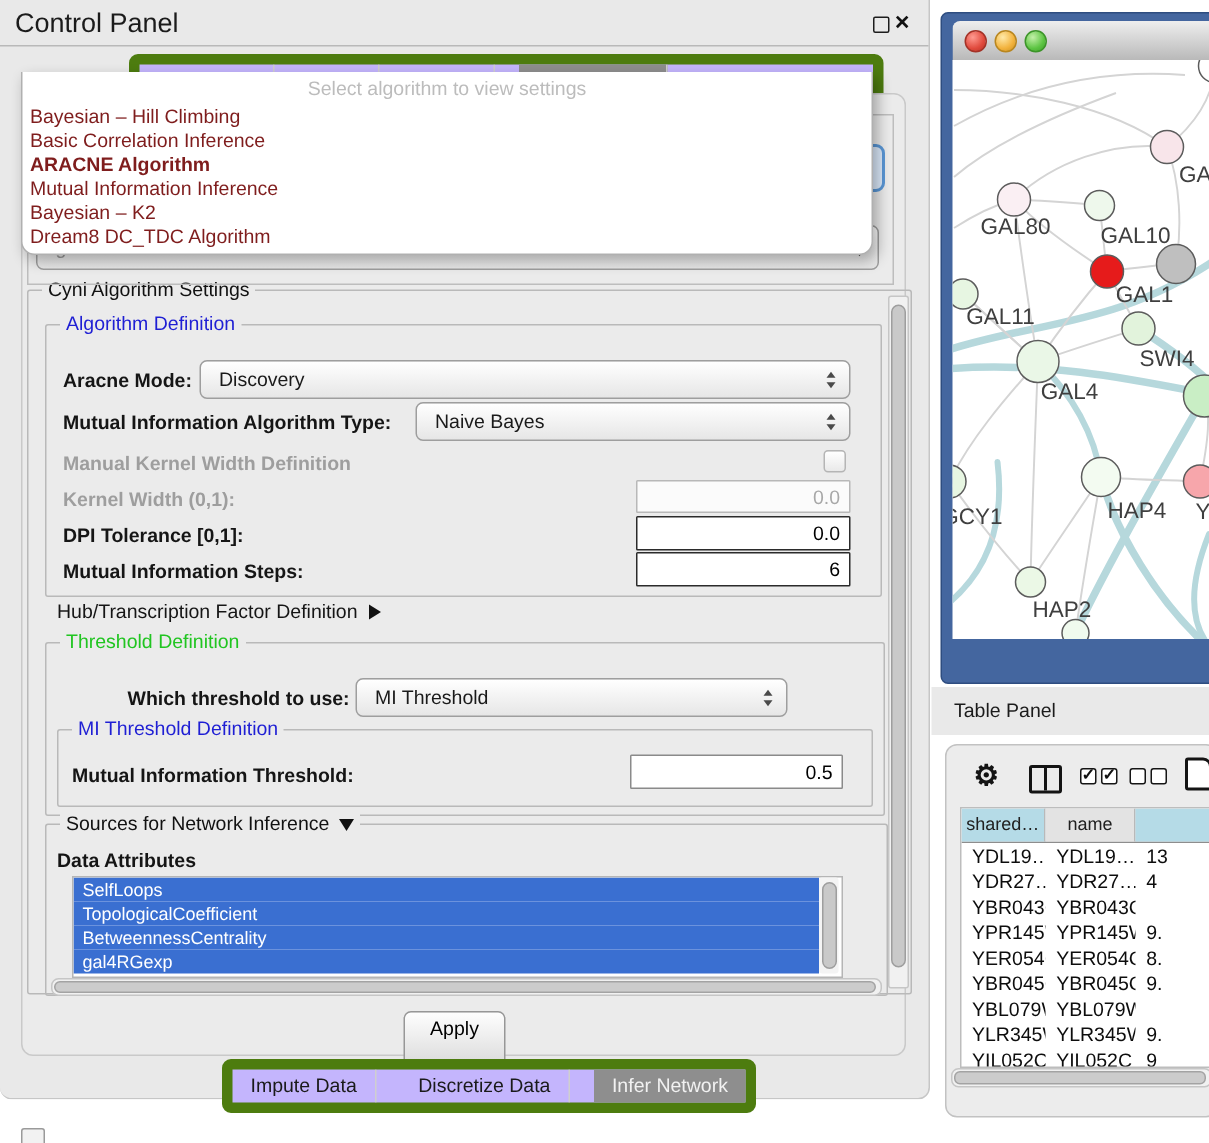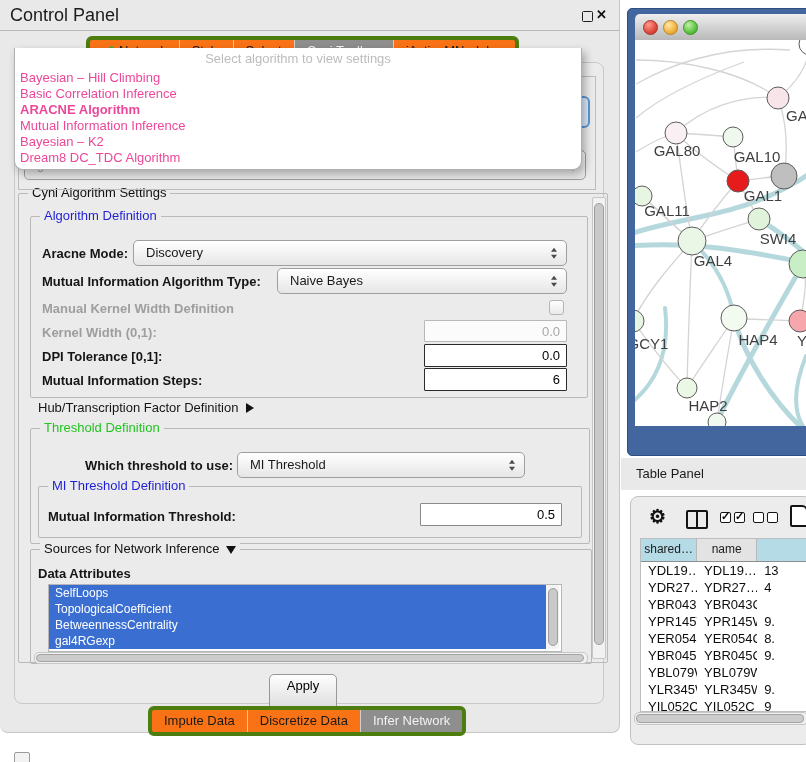--- a/index.html
+++ b/index.html
@@ -5,21 +5,21 @@
   html,body{margin:0;padding:0;width:806px;height:762px;overflow:hidden;background:#fff;
     font-family:"Liberation Sans",sans-serif;-webkit-font-smoothing:antialiased;}
   .abs{position:absolute;}
   
   #cpanel{left:0;top:0;width:619px;height:732px;background:#e9e9e9;border:1px solid #c6c6c6;
     border-top:none;border-left:none;border-radius:0 0 8px 8px;}
   #cp-titlebar{left:0;top:0;width:619px;height:30px;border-bottom:1px solid #b9b9b9;}
   #cp-title{left:10px;top:0;line-height:30px;font-size:18px;color:#1b1b1b;}
   #float-ico{left:582px;top:11px;width:9px;height:9px;border:1.5px solid #1d1d1d;border-radius:1.5px;}
   #close-ico{left:596px;top:7px;font-size:13px;font-weight:700;color:#111;}
-  .tabbar{display:flex;background:#f97316;border:4px solid #4d7c0f;border-radius:6px;overflow:hidden;height:22px;}
+  .tabbar{display:flex;background:#c4b5fd;border:7px solid #4d7c0f;border-radius:6px;overflow:hidden;height:22px;gap:16px;}
   .tab{padding:0 12px;line-height:22px;font-size:13px;color:#1a1a1a;border-right:1px solid #cfcfcf;
     display:flex;align-items:center;gap:4px;white-space:nowrap;}
   .tab:last-child{border-right:none;}
   .tab.sel{background:#8e8e8e;color:#f2f2f2;}
   #cp-tabs{left:86px;top:36px;}
   #bottom-tabs{left:148px;top:706px;}
   #inner-panel{left:14px;top:62px;width:588px;height:640px;background:#ebebeb;border:1px solid #c9c9c9;border-radius:8px;}
   
   #behind-group{left:18px;top:76px;width:576px;height:112px;border:1px solid #bdbdbd;z-index:5;}
   #focus-stepper{left:564px;top:96px;width:22px;height:28px;border:2px solid #5a97d6;border-radius:6px;background:#dceafb;z-index:6;}
@@ -27,21 +27,21 @@
     font-size:13px;color:#1a1a1a;line-height:24px;padding-left:12px;box-sizing:border-box;height:26px;}
   .combo .stepper{position:absolute;right:9px;top:50%;transform:translateY(-50%);}
   .stepper i{display:block;width:0;height:0;border-left:3.5px solid transparent;border-right:3.5px solid transparent;}
   .stepper .up{border-bottom:4.5px solid #4a4a4a;margin-bottom:2.5px;}
   .stepper .dn{border-top:4.5px solid #4a4a4a;}
   #gal-combo{left:24px;top:150px;width:562px;height:30px;line-height:28px;color:#9b9b9b;z-index:6;}
   
   #algo-popup{left:14px;top:48px;width:566px;height:121px;background:#fff;border:1px solid #b0b0b0;
     border-top:none;border-radius:0 0 9px 9px;box-shadow:3px 4px 9px rgba(0,0,0,.3);z-index:50;}
   #algo-ph{height:22px;line-height:22px;text-align:center;color:#bcbcbc;font-size:13px;}
-  .algo-item{height:16px;line-height:16px;padding-left:5px;font-size:13px;color:#ec4899;}
+  .algo-item{height:16px;line-height:16px;padding-left:5px;font-size:13px;color:#7f1d1d;}
   .algo-item.bold{font-weight:700;}
   
   .group{border:1px solid #b9b9b9;border-radius:2px;}
   .glabel{position:absolute;top:-9px;left:9px;background:#ebebeb;padding:0 4px;font-size:13px;color:#111;white-space:nowrap;}
   .glabel.blue{color:#1f1fd4;}
   .glabel.green{color:#21c521;}
   .lbl{font-size:13px;color:#151515;white-space:nowrap;}
   .bold{font-weight:700;}
   .gray{color:#9e9e9e;}
   .numfield{position:absolute;text-align:right;padding:0 6px;font-family:"Liberation Sans",sans-serif;

